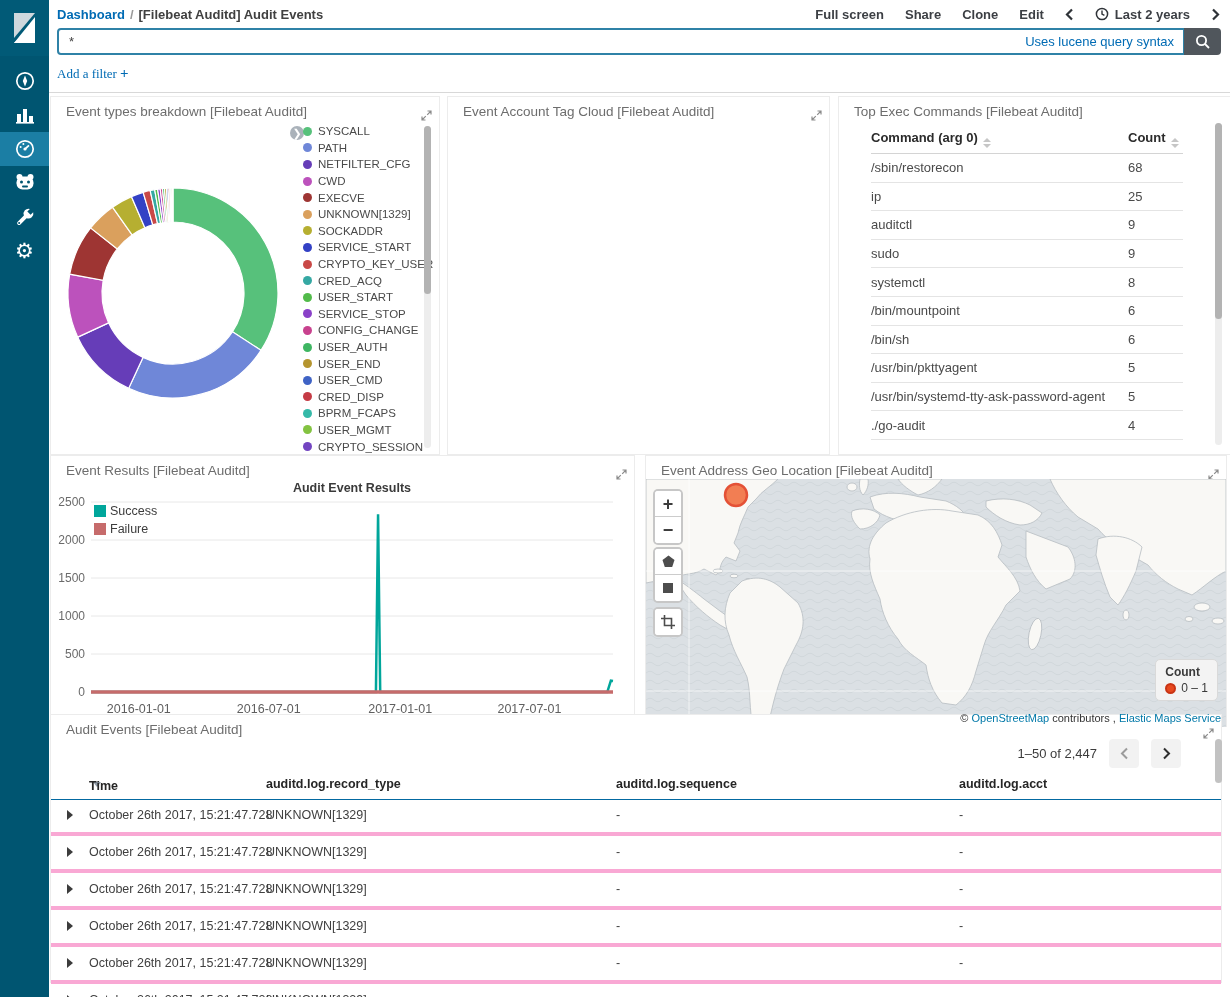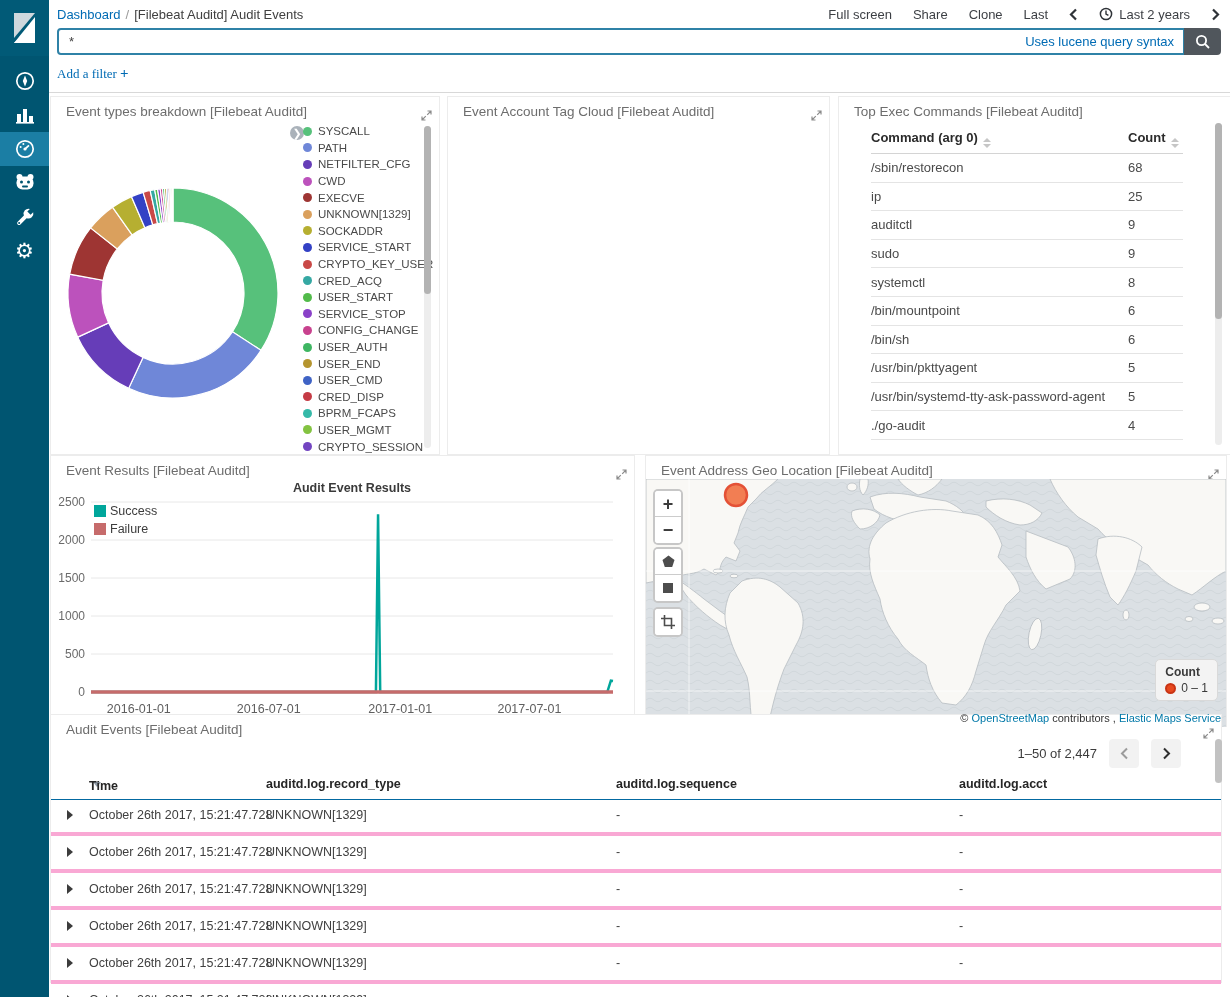--- a/index.html
+++ b/index.html
@@ -6,21 +6,21 @@
   body{width:1230px;height:997px;overflow:hidden;position:relative;background:#fff;
        font-family:"Liberation Sans","DejaVu Sans",sans-serif;color:#3f3f3f;}
   
   #sidebar{position:absolute;left:0;top:0;width:49px;height:997px;background:#005571;z-index:30;}
   #logo{width:49px;height:56px;display:block;}
   .side-item{width:49px;height:34px;display:flex;align-items:center;justify-content:center;cursor:pointer;}
   .side-item.active{background:#1b7ea4;}
   .side-item svg{display:block;}
   .gear-glyph{font-family:"DejaVu Sans",sans-serif;color:#fff;font-size:21px;line-height:1;}
   
-  #topnav{position:absolute;left:49px;top:0;width:1181px;height:28px;background:#fff;}
+  #topnav{position:absolute;left:49px;top:0;width:1181px;height:28px;background:#fff;font-weight:bold;}
   #breadcrumb{position:absolute;left:8px;top:0;height:28px;display:flex;align-items:center;font-size:13px;gap:5px;}
   #breadcrumb .link{color:#006BB4;cursor:pointer;}
   #breadcrumb .sep{color:#9a9a9a;}
   #breadcrumb .cur{color:#404040;}
   #nav-actions{position:absolute;right:10px;top:0;height:28px;display:flex;align-items:center;gap:21px;font-size:13px;color:#3c3f44;}
   #nav-actions .navlink{cursor:pointer;}
   .timepick{display:flex;align-items:center;gap:6px;cursor:pointer;}
   #querybar{position:absolute;left:57px;top:28px;width:1164px;height:27px;}
   #query-input-wrap{position:absolute;left:0;top:0;width:1124px;height:23px;border:2px solid #2f82a7;border-radius:4px 0 0 4px;background:#fff;display:flex;align-items:center;}
   #query-value{font-size:13px;color:#3f3f3f;padding-left:10px;flex:1;}
@@ -150,21 +150,21 @@
 <div id="topnav">
   <div id="breadcrumb">
     <span class="link">Dashboard</span>
     <span class="sep">/</span>
     <span class="cur">[Filebeat Auditd] Audit Events</span>
   </div>
   <div id="nav-actions">
     <span class="navlink">Full screen</span>
     <span class="navlink">Share</span>
     <span class="navlink">Clone</span>
-    <span class="navlink">Last</span>
+    <span class="navlink">Edit</span>
     <span style="cursor:pointer;display:flex;">
       <svg width="9" height="13" viewBox="0 0 9 13">
           <polyline points="7,1.5 2,6.5 7,11.5" fill="none" stroke="#2f3338" stroke-width="2.2"></polyline>
         </svg>
     </span>
     <span class="timepick">
       <svg width="14" height="14" viewBox="0 0 14 14">
           <circle cx="7" cy="7" r="5.6" fill="none" stroke="#2f3338" stroke-width="1.5"></circle>
           <polyline points="7,3.6 7,7 9.4,8.4" fill="none" stroke="#2f3338" stroke-width="1.4"></polyline>
         </svg>

